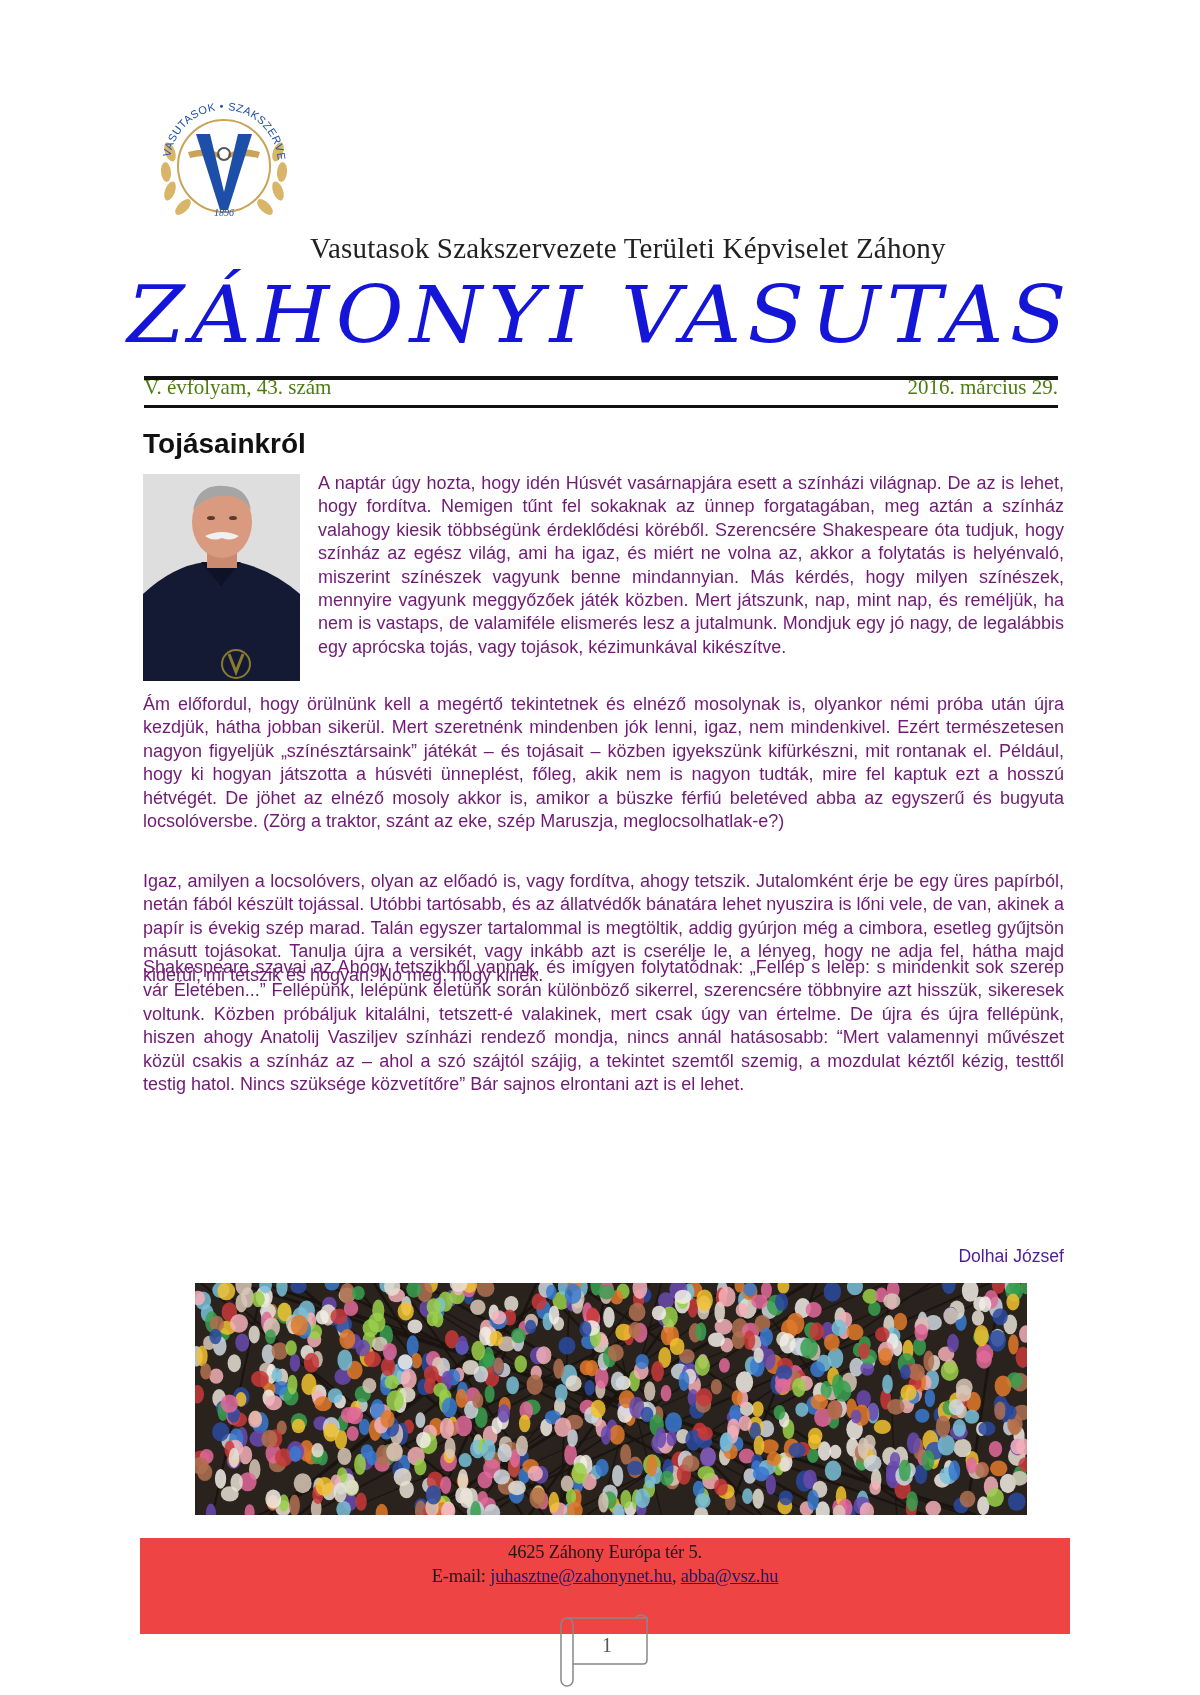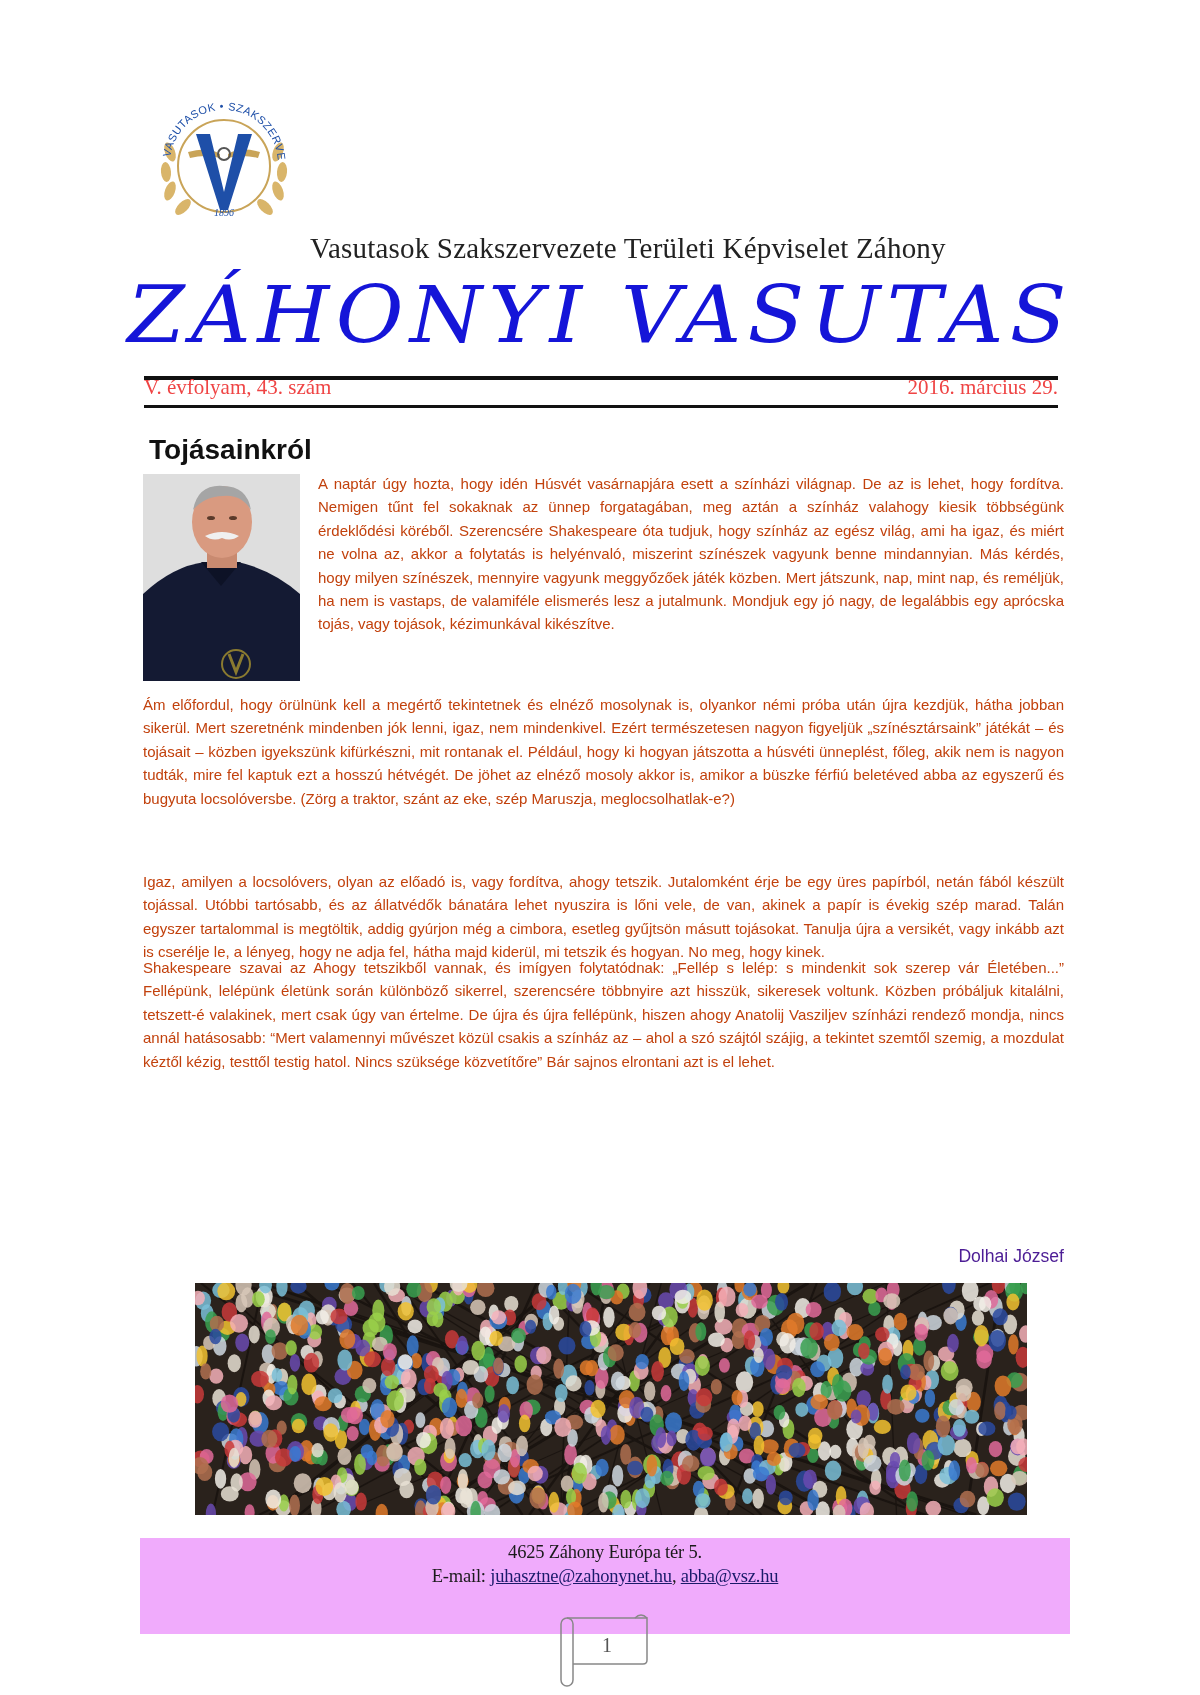--- a/index.html
+++ b/index.html
@@ -6,37 +6,37 @@
   body { width: 1200px; height: 1695px; position: relative; overflow: hidden; }
   .page { position: absolute; left: 0; top: 0; width: 1200px; height: 1695px; background: #fff; }
 
   .logo { position: absolute; left: 148px; top: 94px; width: 152px; height: 132px; }
   .org-name { position: absolute; left: 310px; top: 196px; font-family: "Liberation Serif", serif; font-size: 29px; color: #222; white-space: nowrap; letter-spacing: 0.2px; margin-top: 36px; }
 
   .masthead { position: absolute; left: 140px; top: 276px; width: 920px; text-align: center; font-family: "DejaVu Serif", "Liberation Serif", serif; font-style: italic; font-size: 78px; color: #1515d8; letter-spacing: 6px; transform: scaleX(1.06); transform-origin: center; line-height: 1; }
 
   .rule-top { position: absolute; left: 144px; top: 376px; width: 914px; height: 4px; background: #111; }
   .rule-bottom { position: absolute; left: 144px; top: 405px; width: 914px; height: 3px; background: #111; }
-  .issue-line { position: absolute; left: 144px; top: 380px; width: 914px; height: 14px; font-family: "Liberation Serif", serif; font-size: 21px; color: #ef4444; display: flex; justify-content: space-between; align-items: center; }
+  .issue-line { position: absolute; left: 144px; top: 380px; width: 914px; height: 14px; font-family: "Liberation Serif", serif; font-size: 21px; color: #4d7c0f; display: flex; justify-content: space-between; align-items: center; }
 
   .article-title { position: absolute; left: 143px; top: 428px; font-family: "Liberation Sans", sans-serif; font-weight: bold; font-size: 28px; color: #111; }
 
   .portrait { position: absolute; left: 143px; top: 474px; width: 157px; height: 207px; background: #dcdcdc; overflow: hidden; }
 
-  .body-text { font-family: "Liberation Sans", sans-serif; font-size: 15px; line-height: 23.4px; color: #c2410c; text-align: justify; }
+  .body-text { font-family: "Liberation Sans", sans-serif; font-size: 18px; line-height: 23.4px; color: #701a75; text-align: justify; }
   .p1 { position: absolute; left: 318px; top: 472px; width: 746px; }
   .p1b { position: absolute; left: 143px; top: 693px; width: 921px; }
   .p2 { position: absolute; left: 143px; top: 870px; width: 921px; }
   .p3 { position: absolute; left: 143px; top: 956px; width: 921px; }
   .p4 { position: absolute; left: 143px; top: 1175px; width: 921px; }
   .sig { position: absolute; left: 143px; top: 1246px; width: 921px; text-align: right; font-family: "Liberation Sans", sans-serif; font-size: 17.6px; color: #4c1d95; }
 
   .eggs { position: absolute; left: 195px; top: 1283px; width: 832px; height: 232px; overflow: hidden; background: #2a221c; }
 
-  .footer { position: absolute; left: 140px; top: 1538px; width: 930px; height: 96px; background: #f0abfc; text-align: center; font-family: "Liberation Serif", serif; color: #1a1a1a; }
+  .footer { position: absolute; left: 140px; top: 1538px; width: 930px; height: 96px; background: #ef4444; text-align: center; font-family: "Liberation Serif", serif; color: #1a1a1a; }
   .footer .ln { font-size: 18.5px; line-height: 24px; letter-spacing: -0.2px; }
   .footer .ln:first-child { margin-top: 2px; }
   .footer a { color: #1a1a6a; text-decoration: underline; }
 
   .page-num { position: absolute; left: 555px; top: 1610px; width: 100px; height: 78px; }
 </style>
 </head>
 <body>
 
 <div class="page">
@@ -75,21 +75,21 @@
 
   <div class="masthead">ZÁHONYI VASUTAS</div>
 
   <div class="rule-top"></div>
   <div class="issue-line">
     <span>V. évfolyam, 43. szám</span>
     <span>2016. március 29.</span>
   </div>
   <div class="rule-bottom"></div>
 
-  <h1 class="article-title" style="margin:6px;text-align:center;">Tojásainkról</h1>
+  <h1 class="article-title" style="margin:0;text-align:center;">Tojásainkról</h1>
 
   <div class="portrait">
     <svg width="157" height="207" viewBox="0 0 157 207">
       <rect width="157" height="207" fill="#dedede"></rect>
 
       <path d="M0,207 L0,120 Q30,92 62,88 L95,88 Q130,96 157,120 L157,207 Z" fill="#141a33"></path>
       <path d="M58,88 L78,112 L98,88 Z" fill="#0d1226"></path>
 
       <rect x="64" y="74" width="30" height="20" fill="#c98a70"></rect>
 

